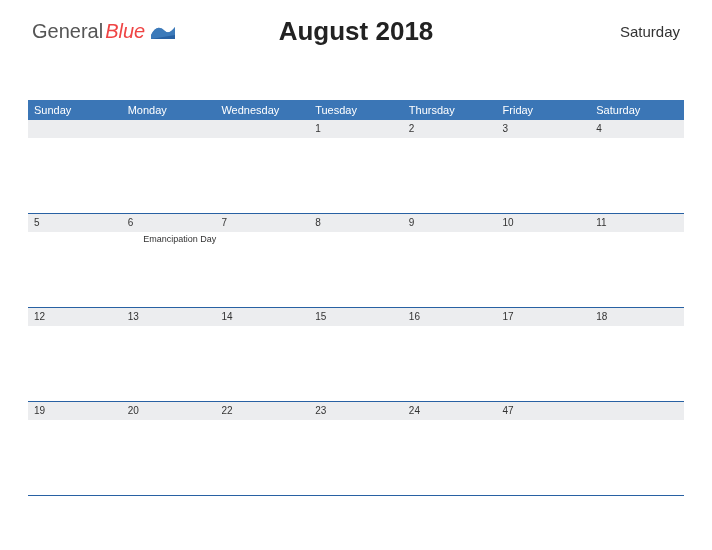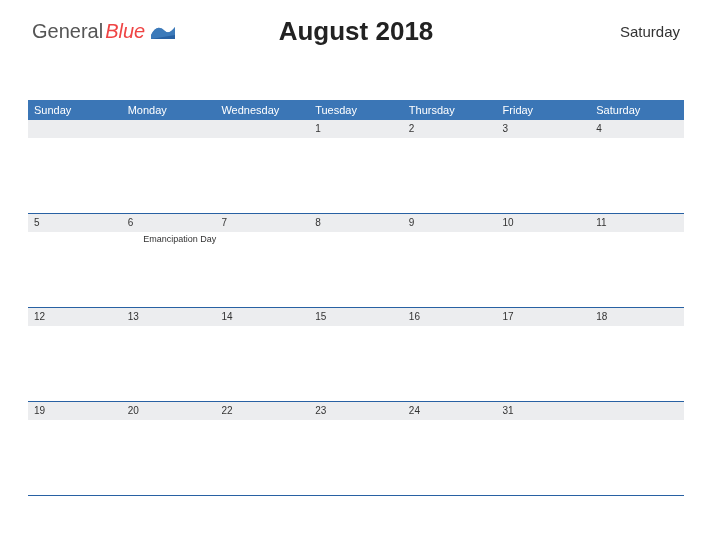--- a/index.html
+++ b/index.html
@@ -191,21 +191,21 @@
     </div>
   </div>
 
   <div class="week">
     <div class="day-number-band">
       <div class="num">19</div>
       <div class="num">20</div>
       <div class="num">22</div>
       <div class="num">23</div>
       <div class="num">24</div>
-      <div class="num">31</div>
+      <div class="num">47</div>
     </div>
     <div class="day-event-band">
       <div class="event"></div>
       <div class="event"></div>
       <div class="event"></div>
       <div class="event"></div>
       <div class="event"></div>
       <div class="event"></div>
       <div class="event"></div>
     </div>

